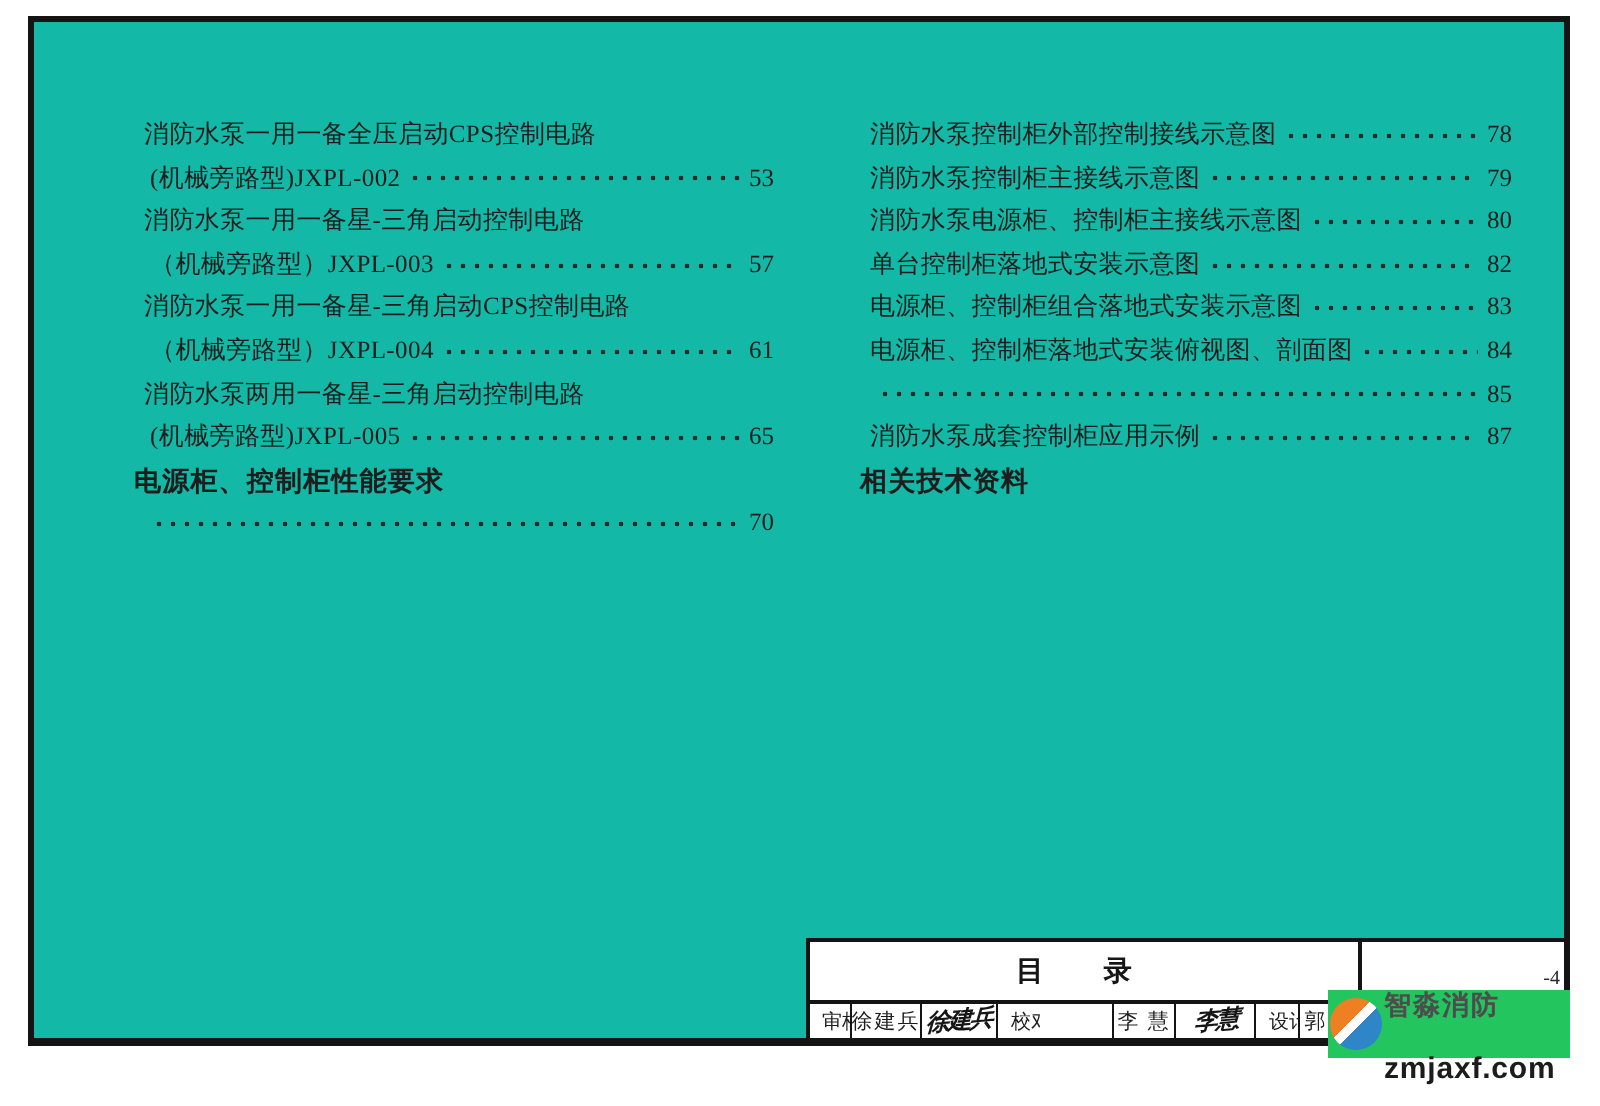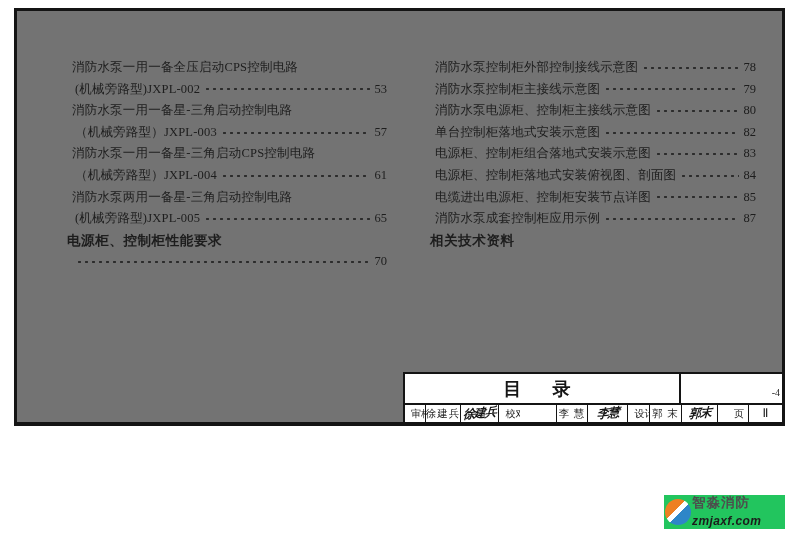--- a/index.html
+++ b/index.html
@@ -3,23 +3,23 @@
 <meta charset="utf-8">
 <style>
   * { margin:0; padding:0; box-sizing:border-box; }
   html,body { background:#ffffff; }
   .page {
     position:relative; width:800px; height:553px;
     background:#ffffff; overflow:hidden;
     font-family:"Liberation Serif", serif; color:#1d1d1d;
   }
   .frame {
-    position:absolute; left:14px; top:8px; width:771px; height:418px;
+    position:absolute; left:14px; top:8px; width:771px; height:515px;
     border:3px solid #141414; border-bottom-width:4px;
-    background:#737373;
+    background:#14b8a6;
   }
   
   .col { position:absolute; top:46px; font-size:12.5px; line-height:21.6px; }
   .col-left  { left:55px;  width:315px; }
   .col-right { left:418px; width:321px; }
   .toc-line { display:flex; align-items:baseline; height:21.6px; white-space:nowrap; }
   .toc-line .t { flex:0 0 auto; letter-spacing:0.2px; }
   .toc-line.cont .t { padding-left:3px; }
   .toc-line.heading .t {
     font-family:"Liberation Sans", sans-serif; font-weight:bold;
@@ -33,21 +33,21 @@
   .pg { flex:0 0 auto; font-size:12.5px; }
   
   .titleblock {
     position:absolute; right:0; bottom:0; width:379px; height:50px;
     border-top:2px solid #141414; border-left:2px solid #141414;
     background:#ffffff; display:flex; flex-direction:column;
   }
   .tb-top { display:flex; height:33px; border-bottom:2px solid #141414; }
   .tb-title {
     width:274px; display:flex; align-items:center; justify-content:center;
-    font-family:"Liberation Sans", sans-serif; font-weight:600; font-size:18px;
+    font-family:"Liberation Sans", sans-serif; font-weight:600; font-size:14px;
     letter-spacing:13px; padding-left:3px; color:#161616;
   }
   .tb-atlas { flex:1; border-left:2px solid #141414; position:relative; }
   .tb-bottom { display:flex; flex:1; font-size:10px; }
   .tb-cell {
     border-left:1.5px solid #141414; display:flex;
     align-items:center; justify-content:center; overflow:hidden; white-space:nowrap;
   }
   .tb-cell:first-child { border-left:none; }
   .c-role  { font-family:"Liberation Serif", serif;padding-left:12px; }
@@ -71,21 +71,21 @@
     position:absolute; left:1px; top:4px; width:26px; height:26px; border-radius:50%;
     background:linear-gradient(135deg, var(--logo-orange,#ee7f22) 0 42%, #ffffff 42% 54%, var(--logo-blue,#2e86c8) 54% 100%);
   }
   .wm-text { position:absolute; left:28px; top:1px; line-height:1; z-index:3; }
   .wm-brand {
     font-family:"Liberation Sans", sans-serif; font-weight:bold;
     font-size:13.5px; color:#4d4d4d; letter-spacing:1px;
   }
   .wm-site {
     font-family:"Liberation Sans", sans-serif; font-weight:bold;
-    font-size:12px; color:#1c1c1c; margin-top:5px; letter-spacing:0.4px;font-style:italic;
+    font-size:15px; color:#1c1c1c; margin-top:17px; letter-spacing:0.4px;
   }
   .atlas-partial {
     position:absolute; right:2px; top:13px; z-index:2;
     font-size:10px; color:#2a2a2a; font-family:"Liberation Serif", serif;
   }
 </style>
 </head>
 <body>
 
 <div class="page">
@@ -157,21 +157,20 @@
           <span class="t">电源柜、控制柜组合落地式安装示意图</span>
           <span class="leader"></span>
           <span class="pg">83</span>
         </div>
         <div class="toc-line entry">
           <span class="t">电源柜、控制柜落地式安装俯视图、剖面图</span>
           <span class="leader"></span>
           <span class="pg">84</span>
         </div>
         <div class="toc-line entry">
-          <span class="t">电缆进出电源柜、控制柜安装节点详图</span>
           <span class="leader"></span>
           <span class="pg">85</span>
         </div>
         <div class="toc-line entry">
           <span class="t">消防水泵成套控制柜应用示例</span>
           <span class="leader"></span>
           <span class="pg">87</span>
         </div>
         <div class="toc-line heading">
           <span class="t">相关技术资料</span>

